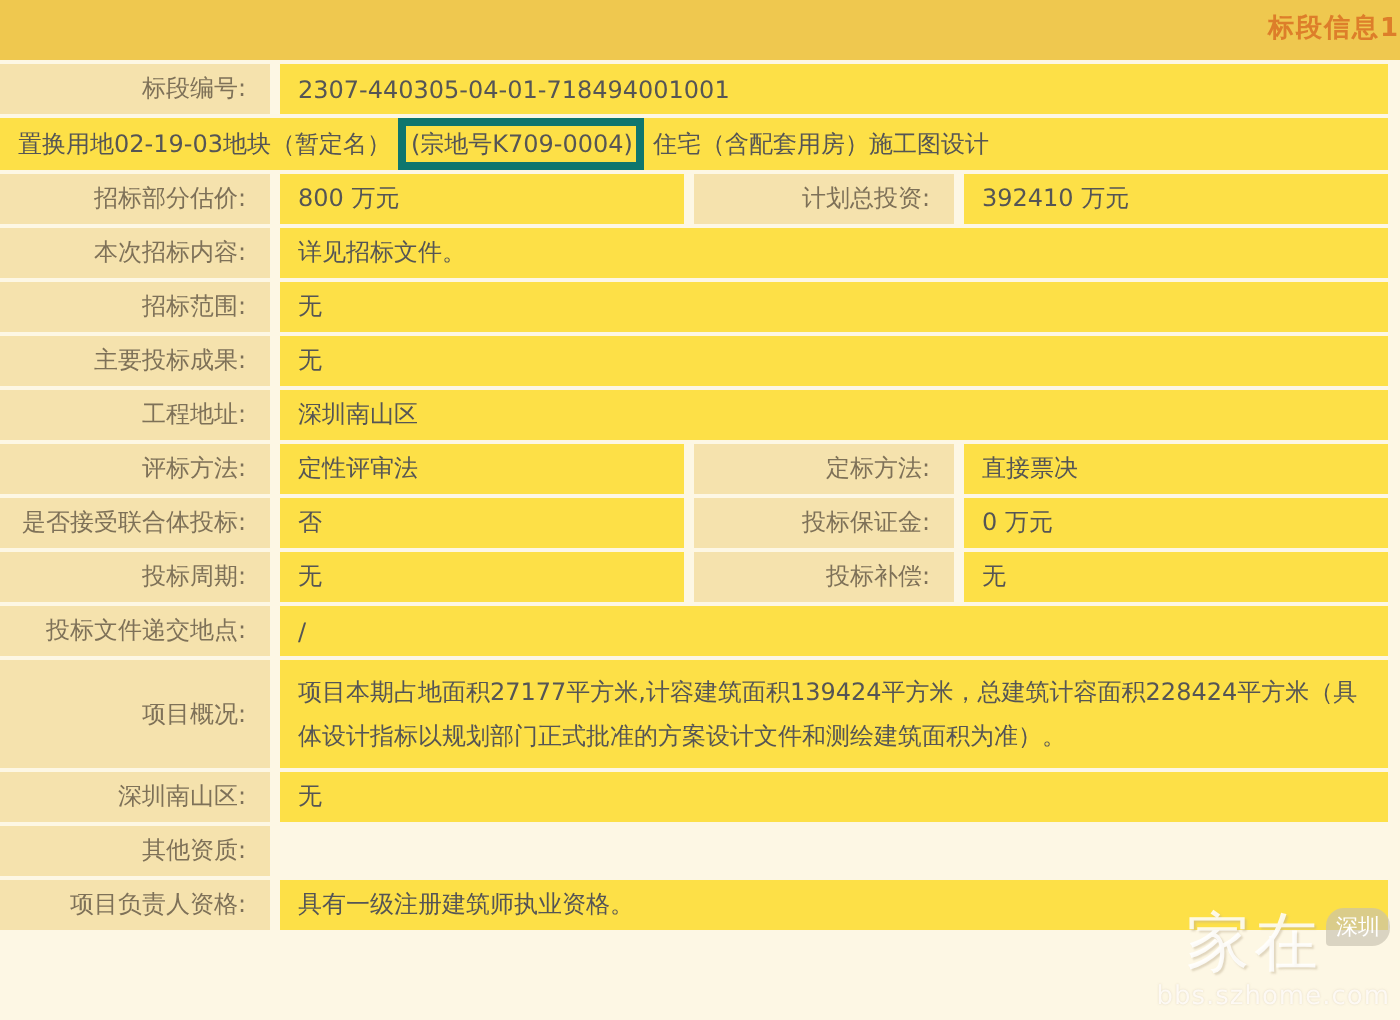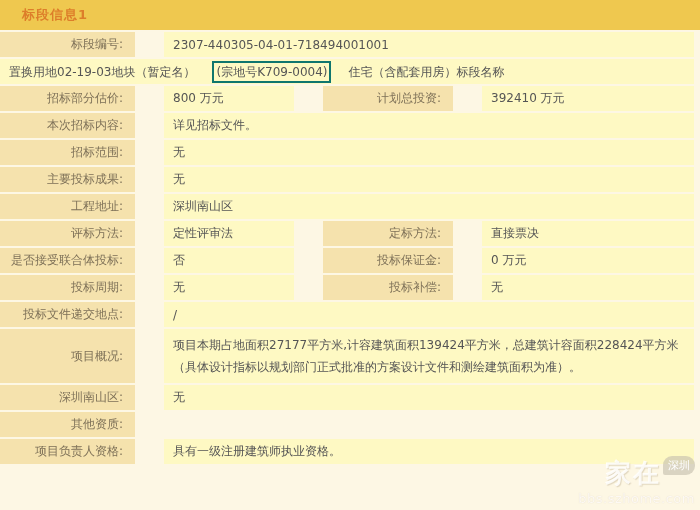--- a/index.html
+++ b/index.html
@@ -15,64 +15,65 @@
   }
   .header {
     height:30px;
     background:#efc84f;
     color:#dd7e2a;
     font-weight:bold;
     font-size:13px;
     line-height:30px;
     padding-left:22px;
     letter-spacing:1px;
+    text-align:right;
   }
   .table { padding-right:6px; }
-  .row { display:flex; margin-top:2px;gap:24px; }
+  .row { display:flex; margin-top:2px; }
   .cell {
     min-height:25px;
     display:flex;
     align-items:center;
   }
   .lbl {
     flex:0 0 135px;
     background:#f5e2ad;
     color:#7e7158;
     justify-content:flex-end;
     text-align:right;
     padding-right:12px;
     margin-right:5px;
   }
   .val {
     flex:1;
-    background:#fef9c3;
+    background:#fde047;
     padding-left:9px;
     padding-right:6px;
   }
   .lbl2 { flex:0 0 130px; margin-left:5px; margin-right:5px; }
   .val2 { flex:0 0 212px;text-align:right; }
   .tall .vtext { line-height:22px; padding:5px 0; }
   .red { color:#e60000; font-weight:bold; }
   .boxed {
     display:inline-block;
-    border:2px solid #0f766e;
+    border:4px solid #0f766e;
     padding:0 2px;
-    margin:0 17px;
+    margin:0 4px;
     line-height:18px;
   }
   .watermark {
     position:absolute;
     right:5px; bottom:4px;
     text-align:right;
     pointer-events:none;
   }
   .wm-top { line-height:34px; white-space:nowrap; }
   .wm-jiazai {
-    font-size:26px;
-    font-weight:bold;
+    font-size:32px;
+    font-weight:normal;
     color:rgba(255,255,255,0.85);
     text-shadow:1px 1px 1px rgba(190,175,145,0.45);
     letter-spacing:2px;
   }
   .wm-bubble {
     display:inline-block;
     background:rgba(200,193,175,0.65);
     color:#fff;
     border-radius:9px 9px 9px 2px;
     font-size:11px;
@@ -99,21 +100,21 @@
   </div>
   <div class="table">
       <div class="row">
         <div class="cell lbl">标段编号:</div>
         <div class="cell val">
           <span class="vtext">2307-440305-04-01-718494001001</span>
         </div>
       </div>
       <div class="row">
         <div class="cell val">
-          <span class="vtext"><span>置换用地02-19-03地块（暂定名）</span><span class="boxed">(宗地号K709-0004)</span><span>住宅（含配套用房）标段名称</span></span>
+          <span class="vtext"><span>置换用地02-19-03地块（暂定名）</span><span class="boxed">(宗地号K709-0004)</span><span>住宅（含配套用房）施工图设计</span></span>
         </div>
       </div>
       <div class="row">
         <div class="cell lbl">招标部分估价:</div>
         <div class="cell val">
           <span class="vtext">800 万元</span>
         </div>
         <div class="cell lbl lbl2">计划总投资:</div>
         <div class="cell val val2">
           <span class="vtext">392410 万元</span>

